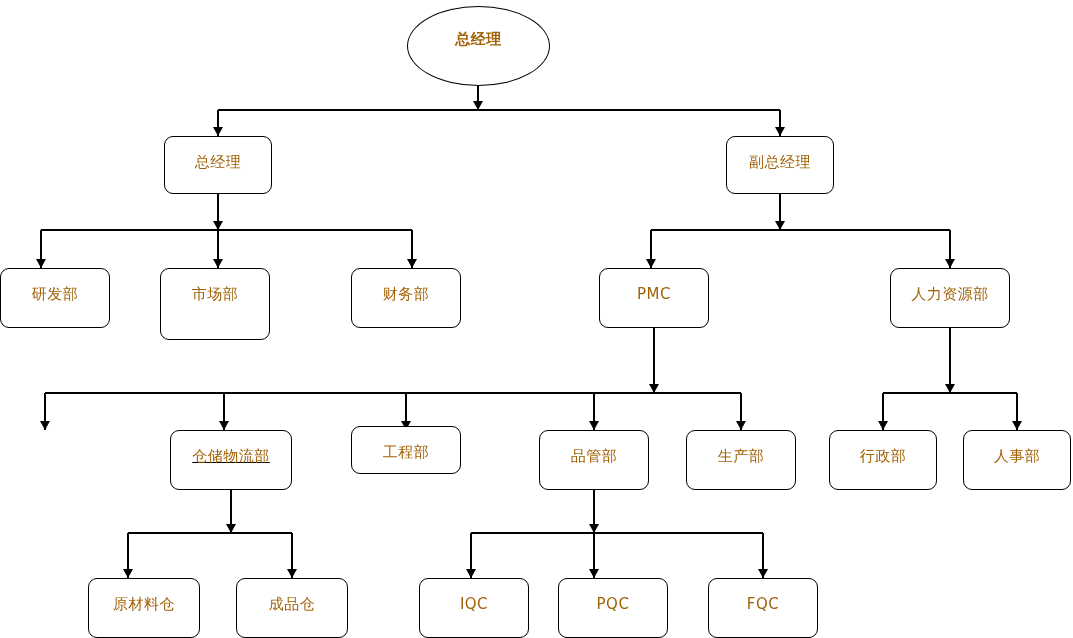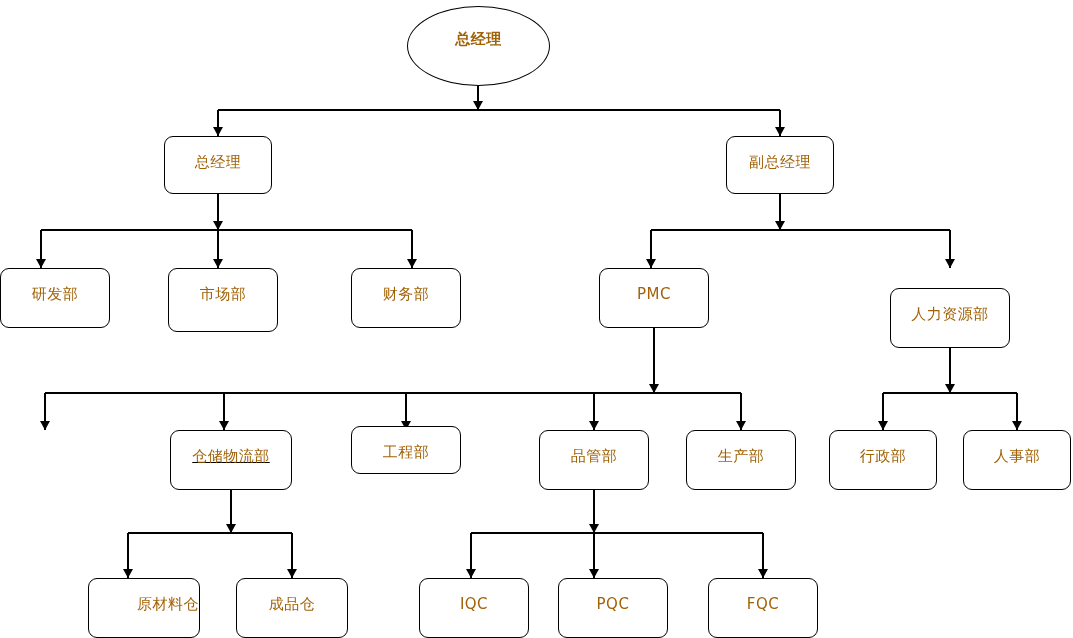--- a/index.html
+++ b/index.html
@@ -127,51 +127,51 @@
     </div>
     <div class="node box" style="left: 164px; top: 136px; width: 108px; height: 58px;">
       <span class="label">总经理</span>
     </div>
     <div class="node box" style="left: 726px; top: 136px; width: 108px; height: 58px;">
       <span class="label">副总经理</span>
     </div>
     <div class="node box" style="left: 0px; top: 268px; width: 110px; height: 60px;">
       <span class="label">研发部</span>
     </div>
-    <div class="node box" style="left: 168px; top: 268px; width: 110px; height: 64px;">
+    <div class="node box" style="left: 160px; top: 268px; width: 110px; height: 72px;">
       <span class="label">市场部</span>
     </div>
     <div class="node box" style="left: 351px; top: 268px; width: 110px; height: 60px;">
       <span class="label">财务部</span>
     </div>
     <div class="node box" style="left: 599px; top: 268px; width: 110px; height: 60px;">
       <span class="label">PMC</span>
     </div>
-    <div class="node box" style="left: 890px; top: 268px; width: 120px; height: 60px; margin-top: 20px;">
+    <div class="node box" style="left: 890px; top: 268px; width: 120px; height: 60px;">
       <span class="label">人力资源部</span>
     </div>
     <div class="node box" style="left: 170px; top: 430px; width: 122px; height: 60px; text-decoration: underline;">
       <span class="label">仓储物流部</span>
     </div>
     <div class="node box" style="left: 351px; top: 426px; width: 110px; height: 48px; justify-content: center;">
       <span class="label">工程部</span>
     </div>
     <div class="node box" style="left: 539px; top: 430px; width: 110px; height: 60px;">
       <span class="label">品管部</span>
     </div>
     <div class="node box" style="left: 686px; top: 430px; width: 110px; height: 60px;">
       <span class="label">生产部</span>
     </div>
     <div class="node box" style="left: 829px; top: 430px; width: 108px; height: 60px;">
       <span class="label">行政部</span>
     </div>
     <div class="node box" style="left: 963px; top: 430px; width: 108px; height: 60px;">
       <span class="label">人事部</span>
     </div>
-    <div class="node box" style="left: 88px; top: 578px; width: 112px; height: 60px; justify-content: flex-end;">
+    <div class="node box" style="left: 88px; top: 578px; width: 112px; height: 60px;">
       <span class="label">原材料仓</span>
     </div>
     <div class="node box" style="left: 236px; top: 578px; width: 112px; height: 60px;">
       <span class="label">成品仓</span>
     </div>
     <div class="node box" style="left: 419px; top: 578px; width: 110px; height: 60px; justify-content: center;">
       <span class="label">IQC</span>
     </div>
     <div class="node box" style="left: 558px; top: 578px; width: 110px; height: 60px;">
       <span class="label">PQC</span>

